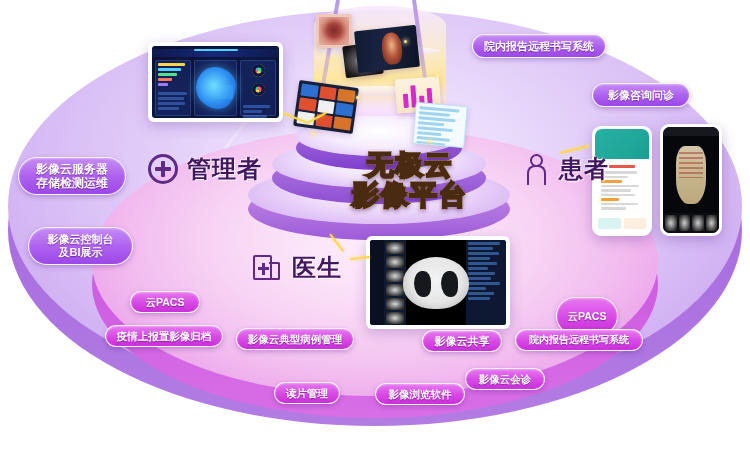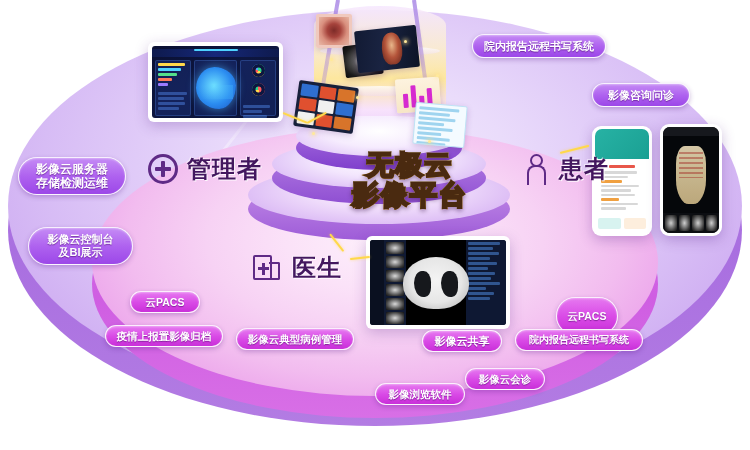--- a/index.html
+++ b/index.html
@@ -515,19 +515,20 @@
 存储检测运维</div>
   <div class="pill pill-violet" style="left:28px; top:227px; width:105px; height:38px; font-size:11px;">影像云控制台
 及BI展示</div>
 
   <div class="pill pill-violet" style="left:472px; top:34px; width:134px; height:24px; font-size:11px;">院内报告远程书写系统</div>
   <div class="pill pill-violet" style="left:592px; top:83px; width:98px; height:24px; font-size:11px;">影像咨询问诊</div>
 
   <div class="pill pill-magenta" style="left:130px; top:291px; width:70px; height:22px; font-size:10.5px;">云PACS</div>
   <div class="pill pill-magenta" style="left:105px; top:325px; width:118px; height:22px; font-size:10.5px;">疫情上报置影像归档</div>
   <div class="pill pill-magenta" style="left:236px; top:328px; width:118px; height:22px; font-size:10.5px;">影像云典型病例管理</div>
+  <div class="pill pill-magenta" style="left:274px; top:382px; width:66px; height:22px; font-size:10.5px;">读片管理</div>
   <div class="pill pill-magenta" style="left:375px; top:383px; width:90px; height:22px; font-size:10.5px;">影像浏览软件</div>
   <div class="pill pill-magenta" style="left:422px; top:330px; width:80px; height:22px; font-size:11px;">影像云共享</div>
   <div class="pill pill-magenta" style="left:465px; top:368px; width:80px; height:22px; font-size:10.5px;">影像云会诊</div>
   <div class="pill pill-magenta" style="left:556px; top:297px; width:62px; height:38px; font-size:10.5px;">云PACS</div>
   <div class="pill pill-magenta" style="left:515px; top:329px; width:128px; height:22px; font-size:10px;">院内报告远程书写系统</div>
 
 </div>
 
 </body></html>

